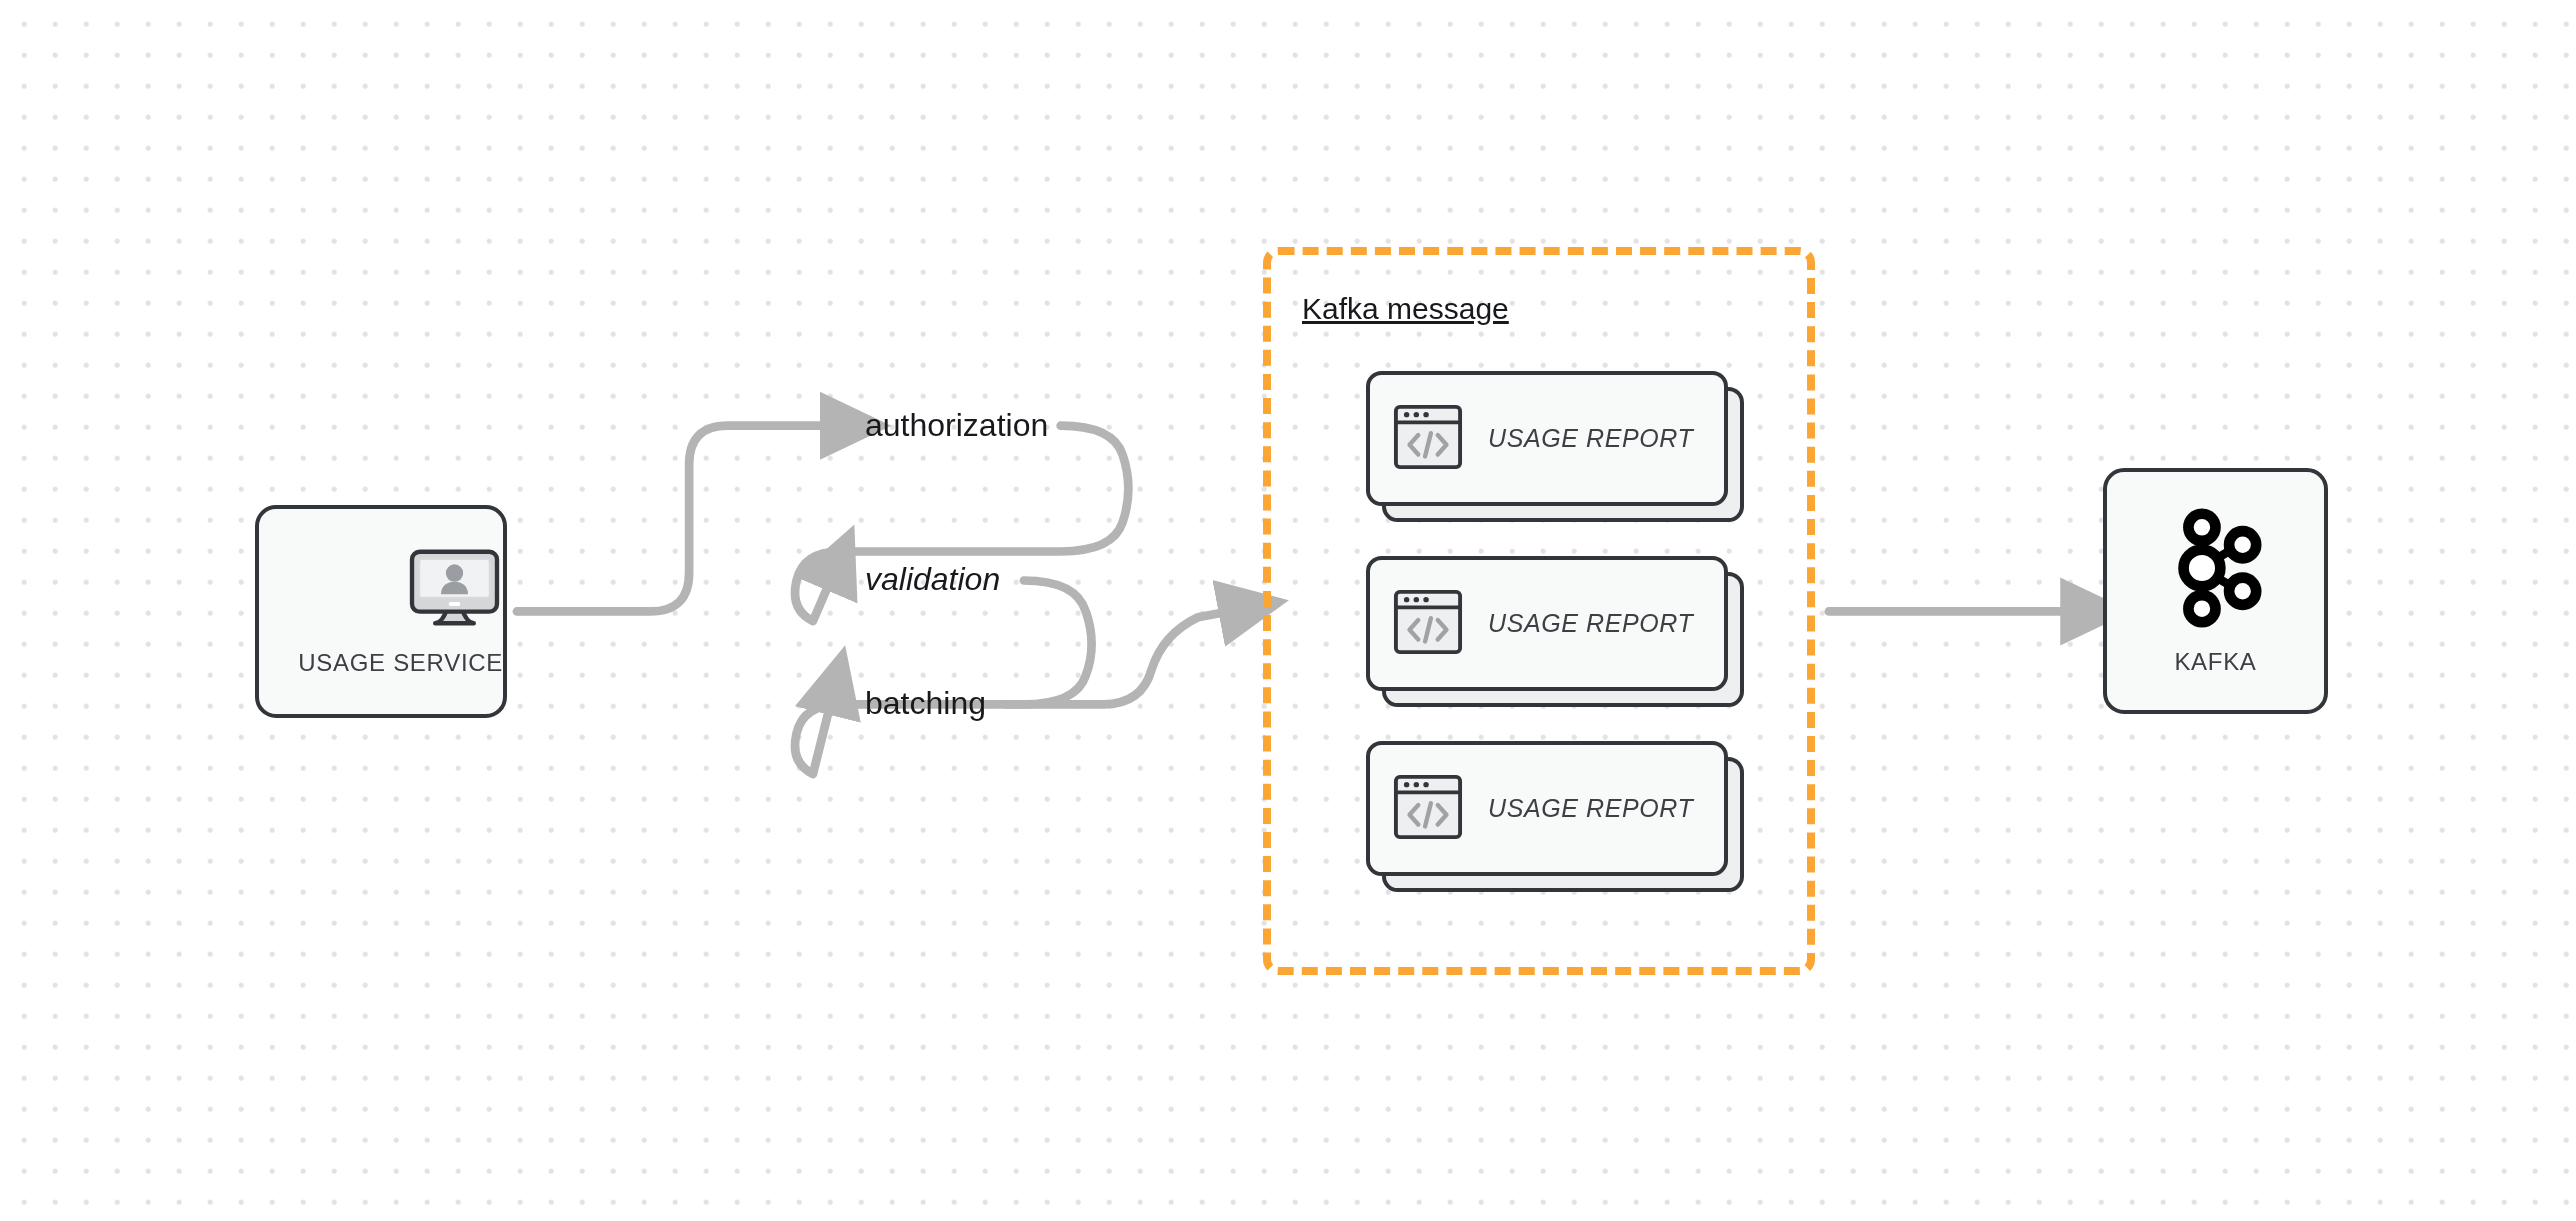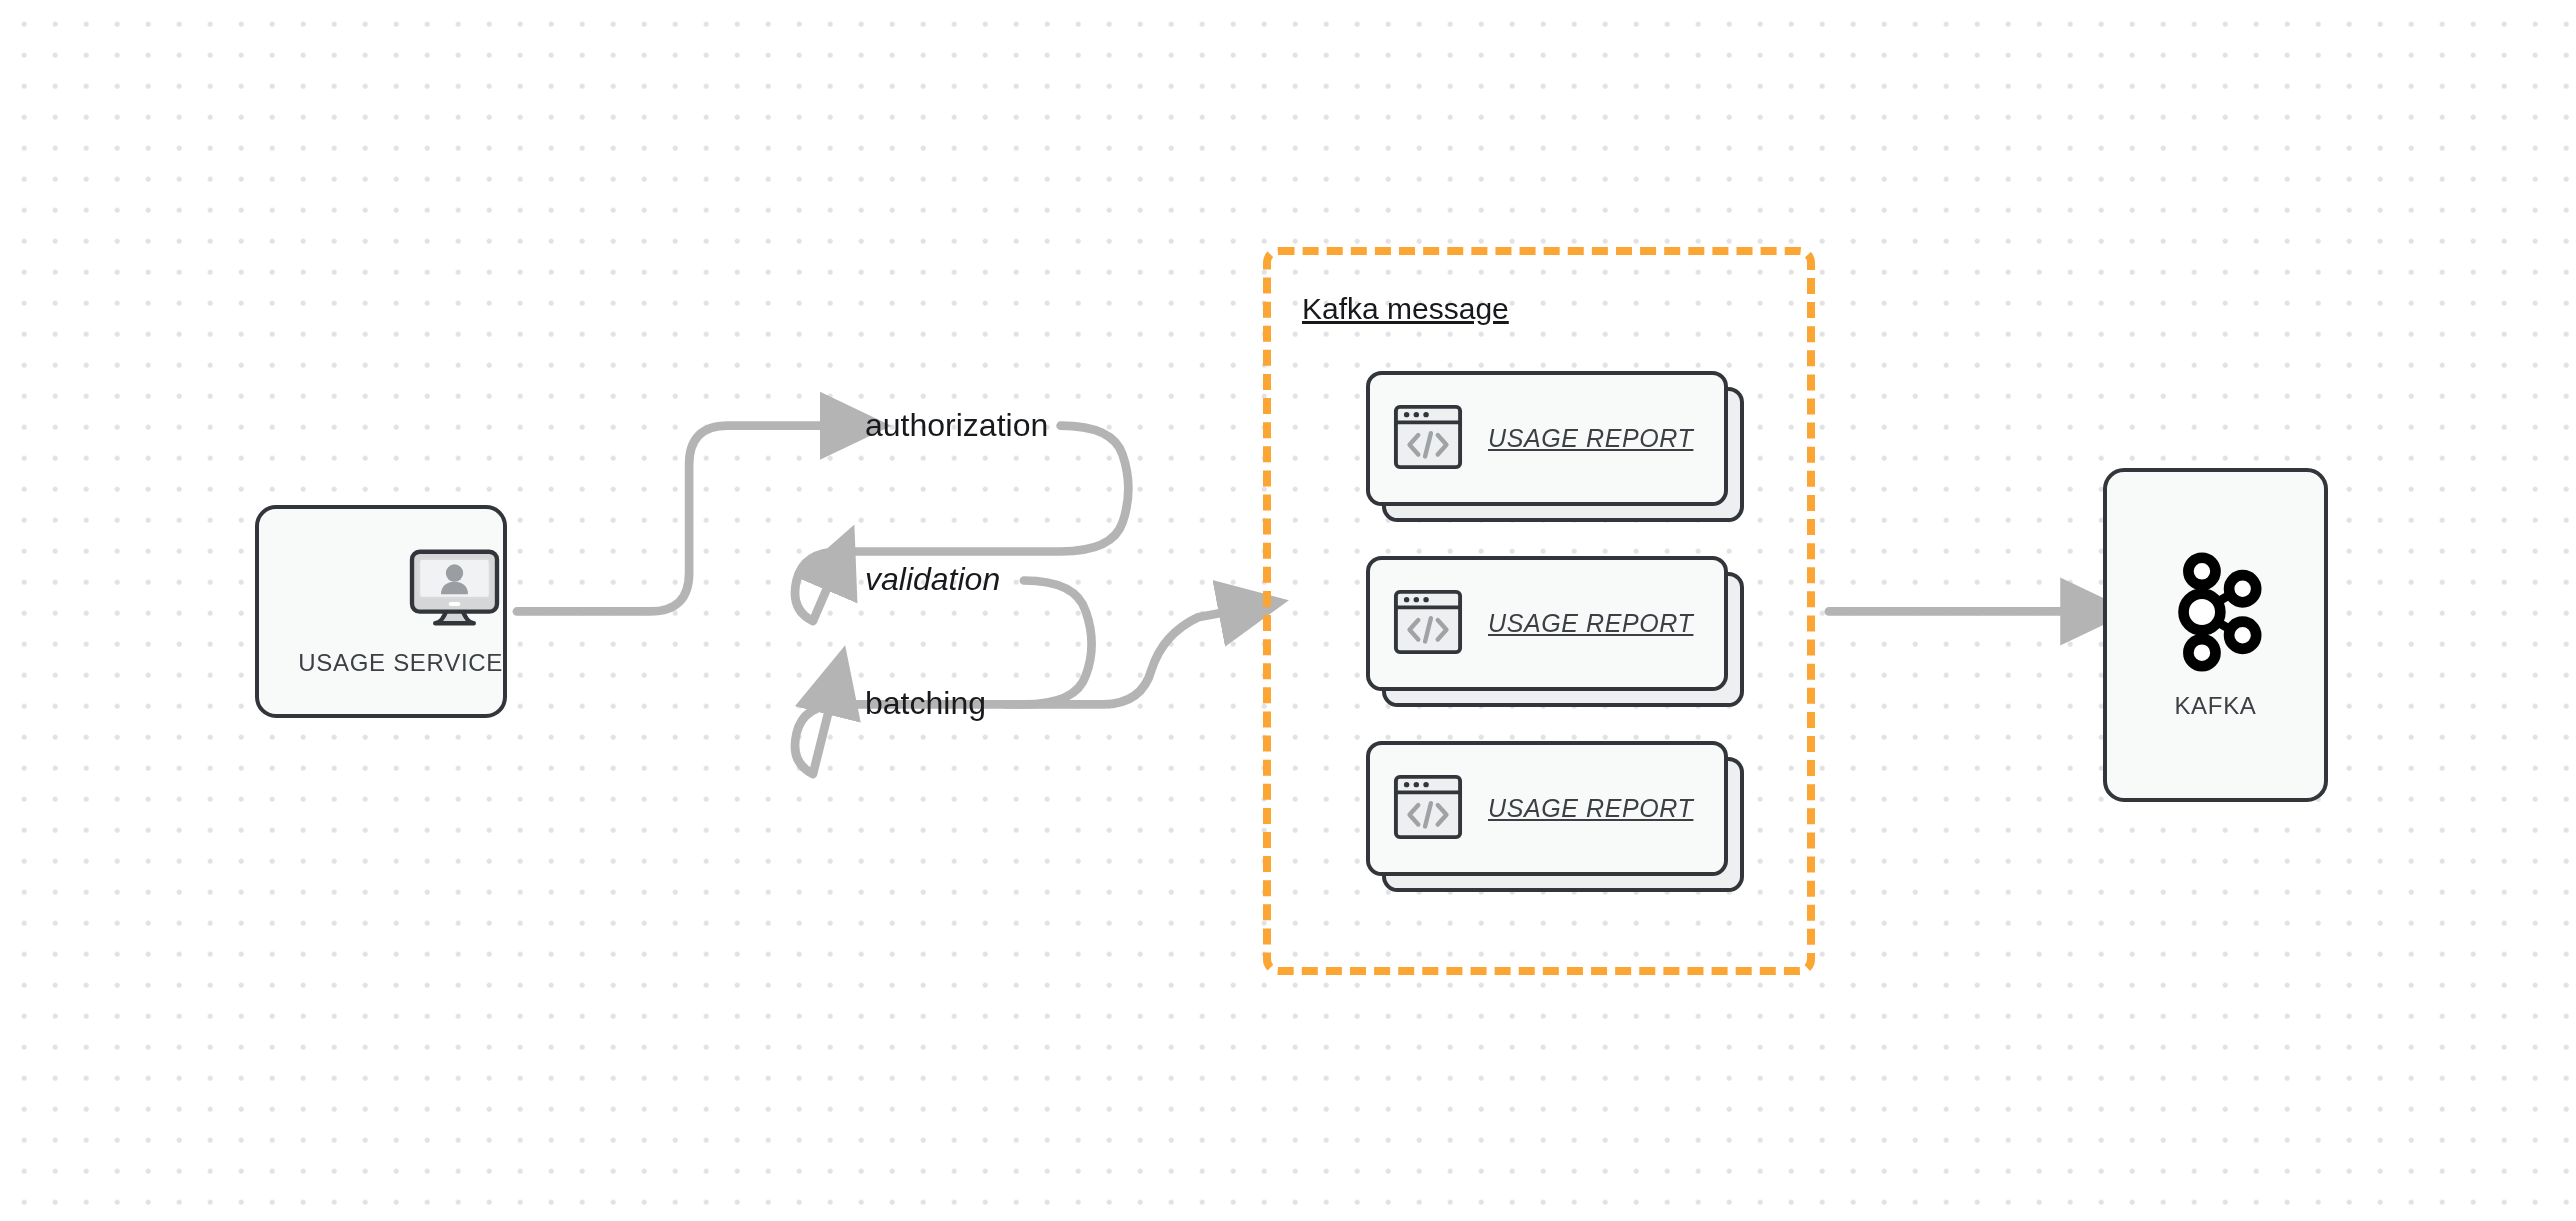--- a/index.html
+++ b/index.html
@@ -55,21 +55,21 @@
     left: 255px;
     top: 505px;
     width: 252px;
     height: 213px;
     align-items: flex-end;
   }
   #kafka-node {
     left: 2103px;
     top: 468px;
     width: 225px;
-    height: 334px;
+    height: 246px;
   }
 
   
   .step-label {
     position: absolute;
     font-size: 32px;
     color: #17191c;
     white-space: nowrap;
     line-height: 1;
   }
@@ -137,21 +137,20 @@
     margin-left: 23px;
     flex: 0 0 auto;
   }
   .report-text {
     margin-left: 25px;
     font-size: 25px;
     font-style: italic;
     letter-spacing: 0.6px;
     color: #3c4044;
     white-space: nowrap;
-    text-decoration: underline;
   }
 </style>
 </head>
 <body>
 
 <div id="canvas">
 
   <svg id="wires" viewBox="0 0 2662 1262" xmlns="http://www.w3.org/2000/svg">
     <defs>
       <marker id="arrowhead" markerWidth="9" markerHeight="9" refX="1.2" refY="4.5" orient="auto" markerUnits="strokeWidth">

